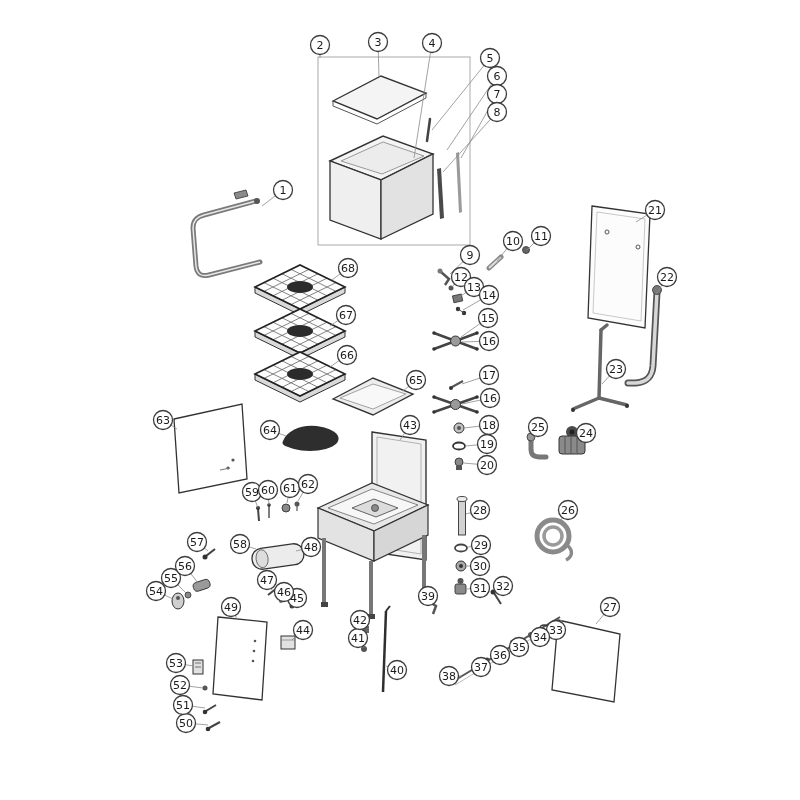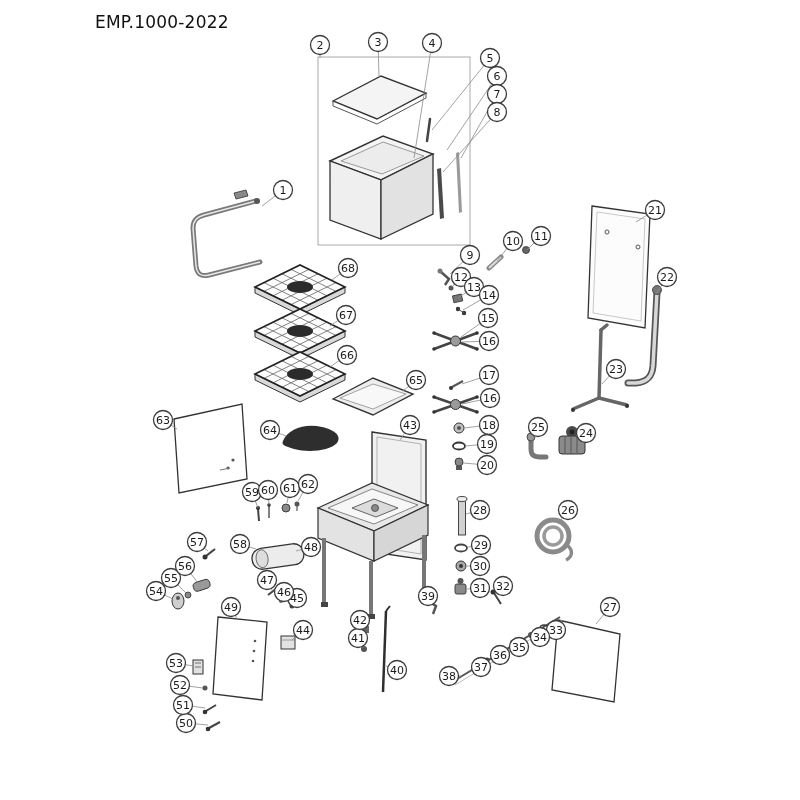--- a/index.html
+++ b/index.html
@@ -10,21 +10,20 @@
   .frm{fill:none;stroke:#aaa;stroke-width:1;}
   .face-light{fill:#f4f4f4;stroke:#333;stroke-width:1.4;}
   .leader{stroke:#8a8a8a;stroke-width:0.8;}
   .balloon-circle{fill:#fff;stroke:#3c3c3c;stroke-width:1.3;}
   .balloon-num{font-family:"DejaVu Sans",sans-serif;font-size:11px;fill:#1a1a1a;text-anchor:middle;}
 </style>
 </head>
 <body>
 
 <div class="page">
-  <div class="title">EMP.1000-2022</div>
 
   <svg id="diagram-svg" viewBox="0 0 800 800" width="800" height="800" xmlns="http://www.w3.org/2000/svg">
 
     <defs>
       <g id="rack">
         <polygon points="-45,0 0,-22 45,0 0,22" fill="#fdfdfd"></polygon>
         <path d="M-45,0 L0,22 L45,0 L45,6 L0,28 L-45,6 Z" fill="#d9d9d9" stroke="#333" stroke-width="1"></path>
         <g stroke="#666" stroke-width="0.8">
           <line x1="-36" y1="-4.4" x2="9" y2="17.6"></line>
           <line x1="-27" y1="-8.8" x2="18" y2="13.2"></line>

